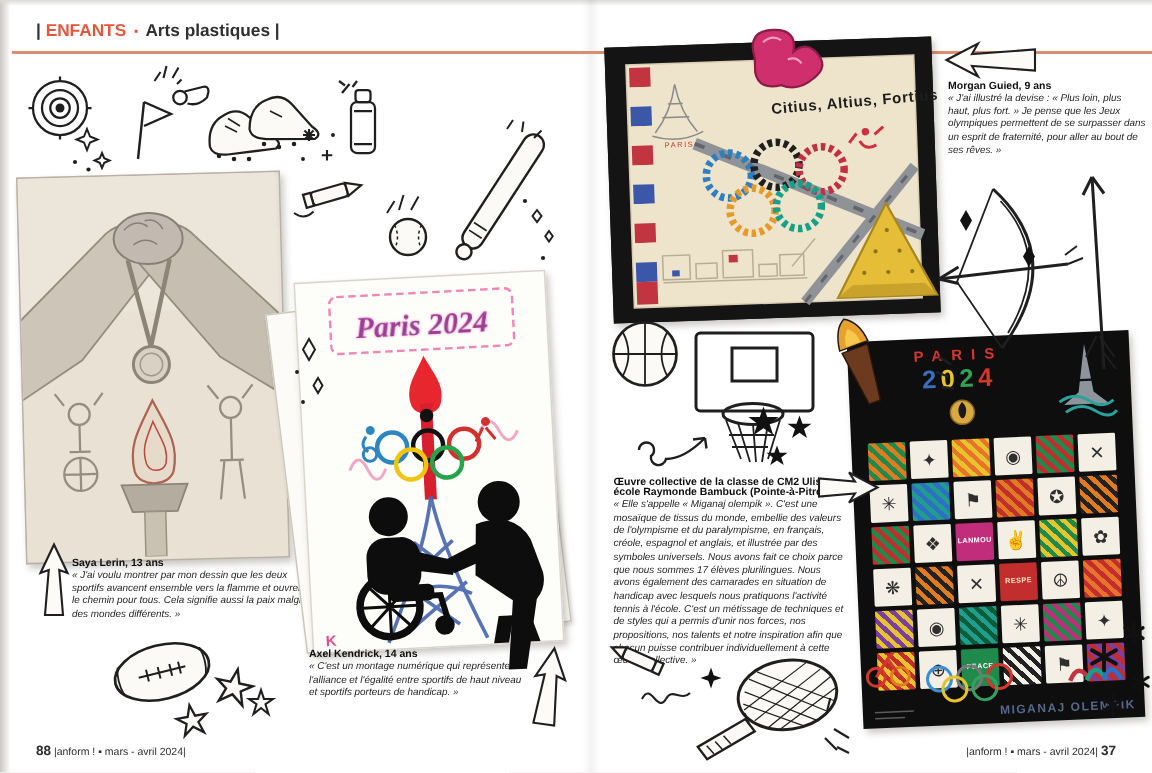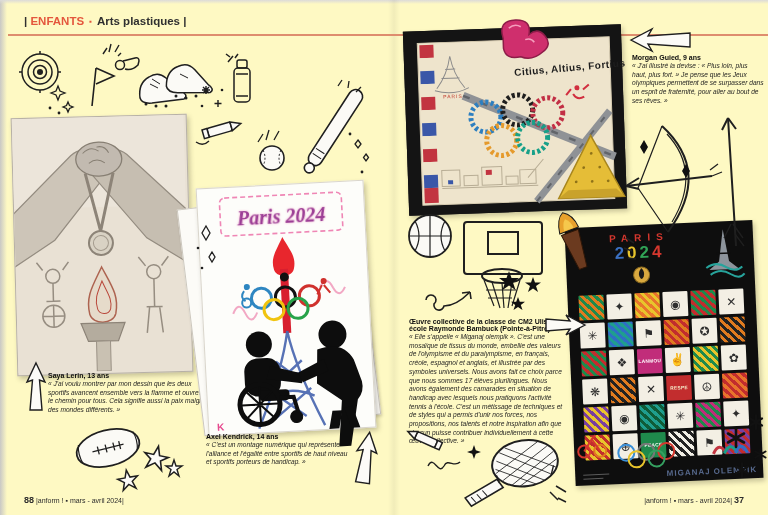--- a/index.html
+++ b/index.html
@@ -1,16 +1,16 @@
 <!DOCTYPE html>
 <html><head>
 <meta charset="utf-8">
 <style>
   html,body{margin:0;padding:0;background:#e9e8e5;}
-  .page{position:relative;width:768px;height:515px;background:#fef9c3;overflow:hidden;
+  .page{position:relative;width:768px;height:515px;background:#ffffff;overflow:hidden;
         font-family:"Liberation Sans",sans-serif;color:#1c1c1c;}
   .edge-left{position:absolute;left:0;top:0;width:7px;height:100%;
         background:linear-gradient(90deg,#c9c8c5,rgba(255,255,255,0));}
   .edge-top{position:absolute;left:0;top:0;width:100%;height:4px;
         background:linear-gradient(180deg,#dcdbd8,rgba(255,255,255,0));}
   .fold{position:absolute;left:388px;top:0;width:12px;height:100%;
         background:linear-gradient(90deg,rgba(0,0,0,0),rgba(0,0,0,.05),rgba(0,0,0,0));}
   .header{position:absolute;left:24px;top:15px;font-size:11.5px;font-weight:bold;color:#303030;}
   .header .section{color:#e4573d;}
   .header .bullet{color:#e4573d;font-size:8px;vertical-align:1px;padding:0 2px;}

